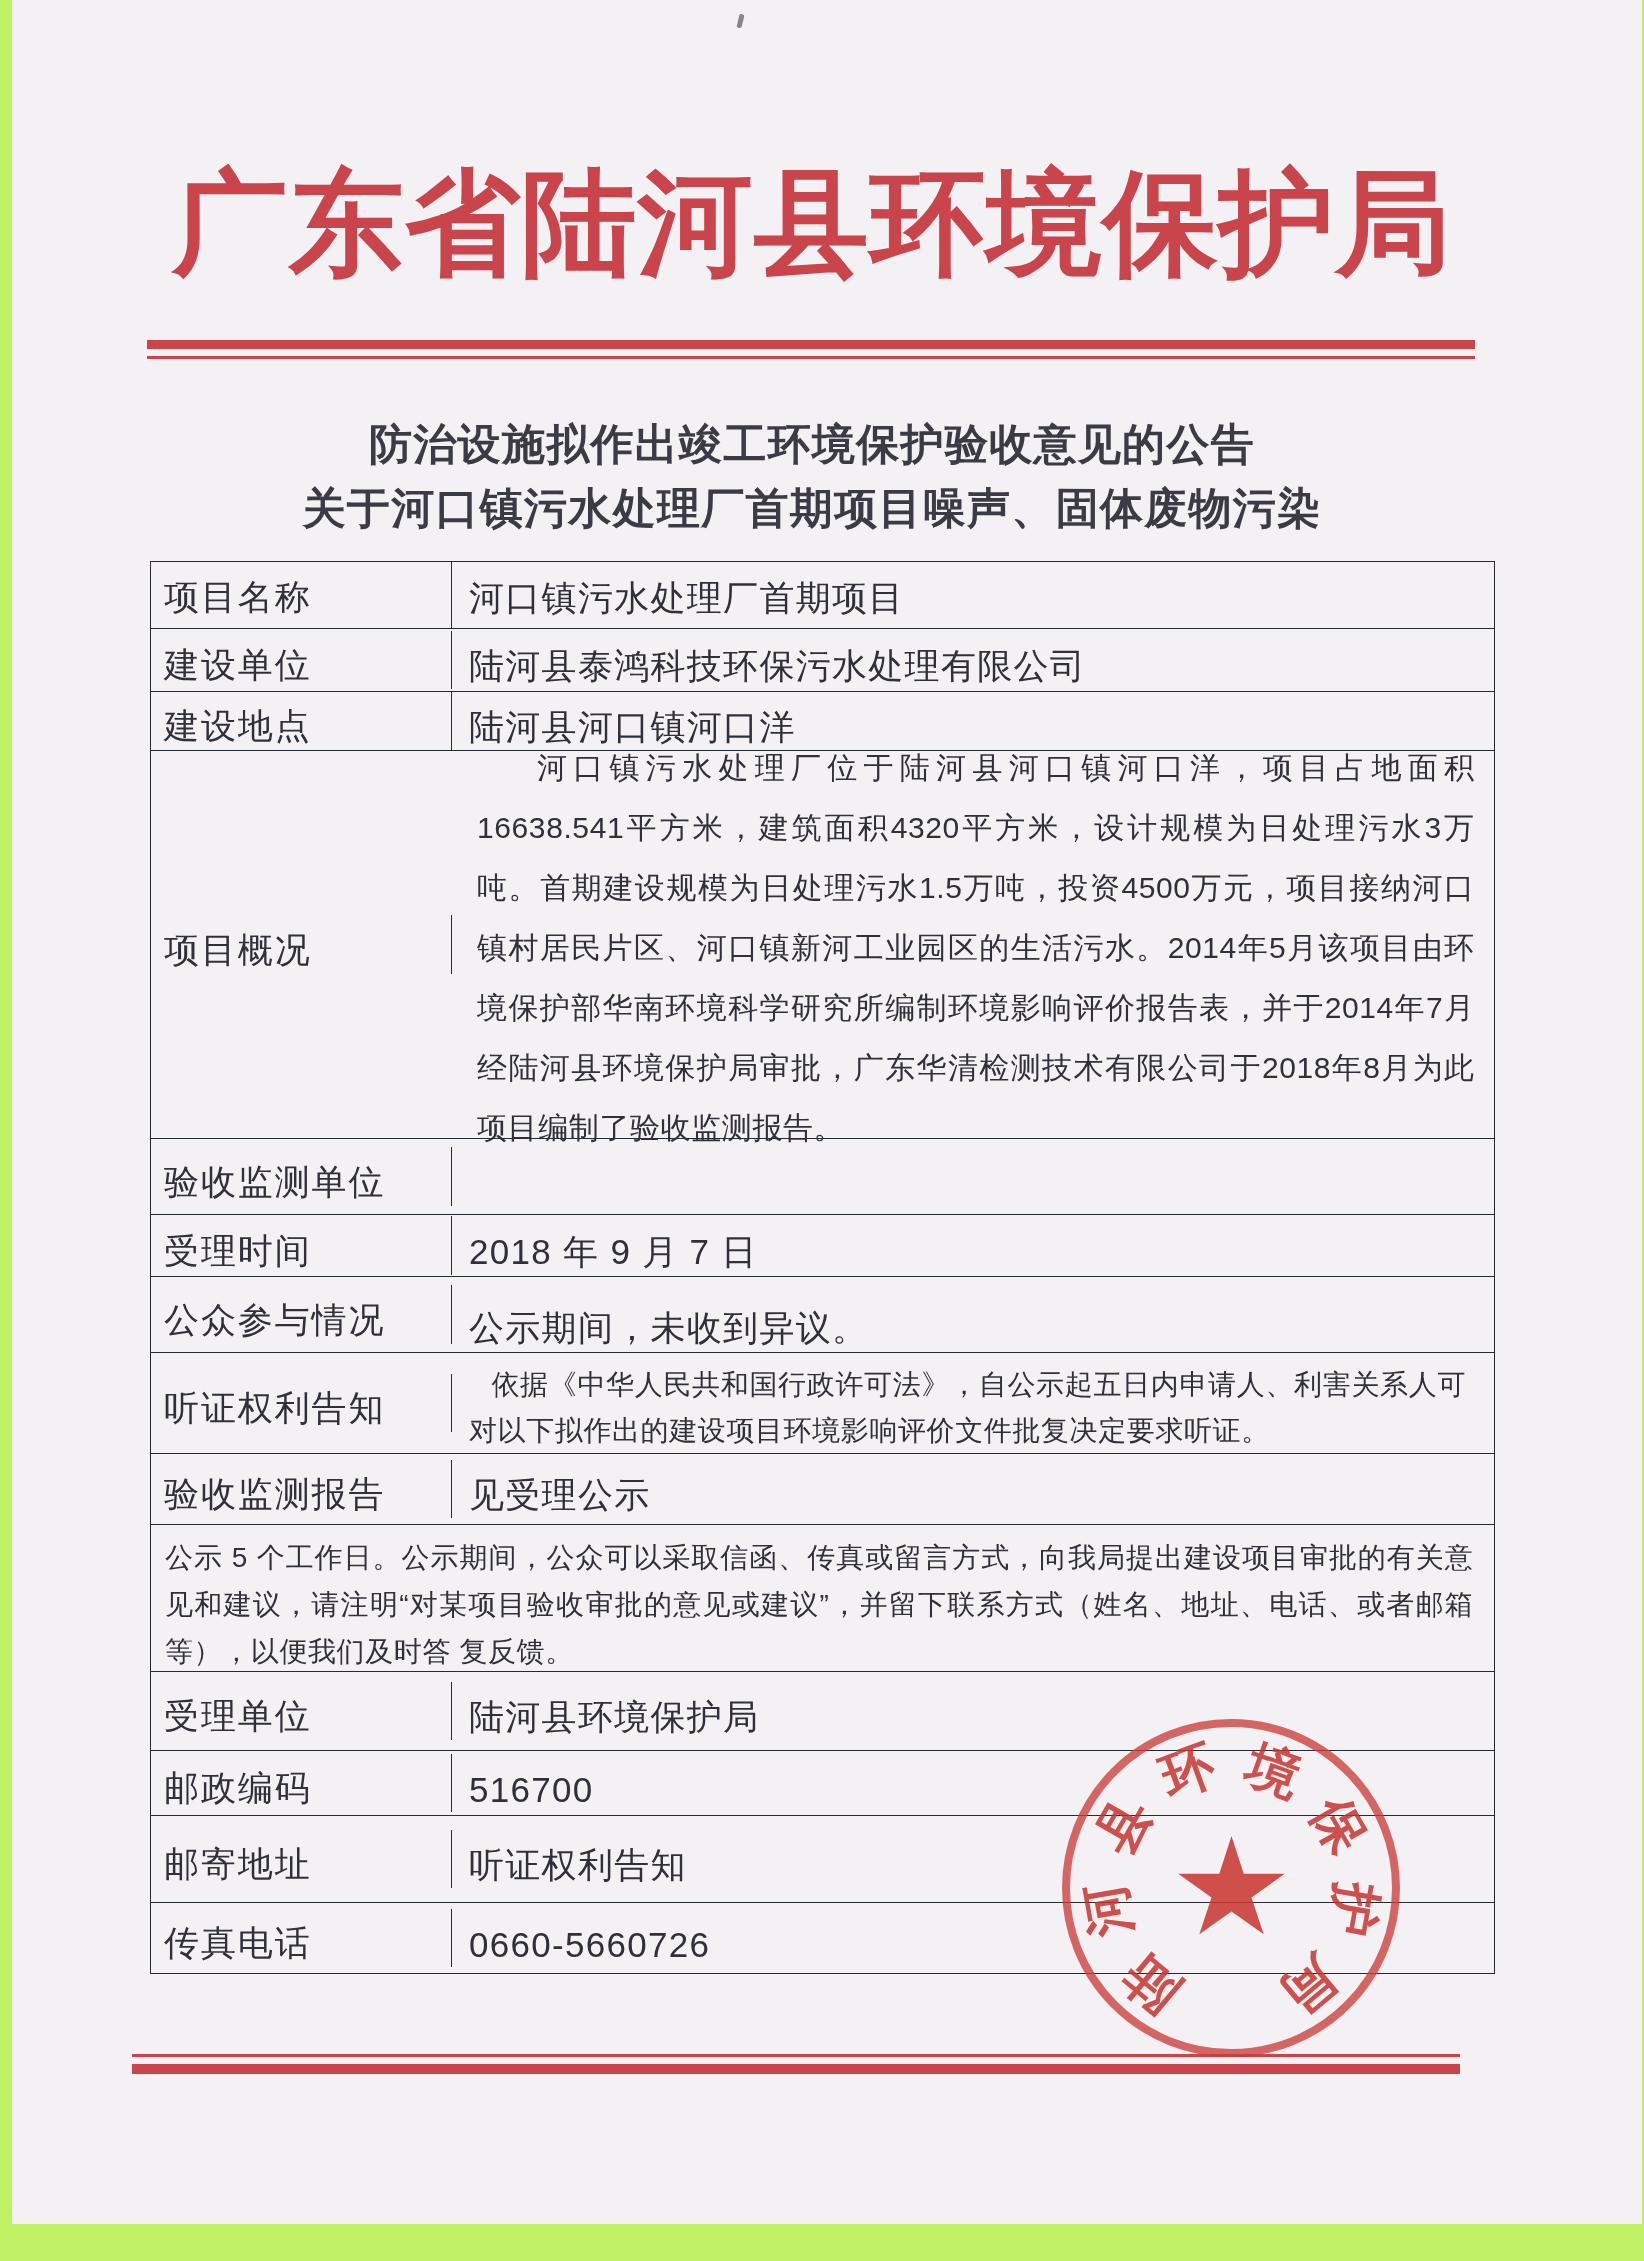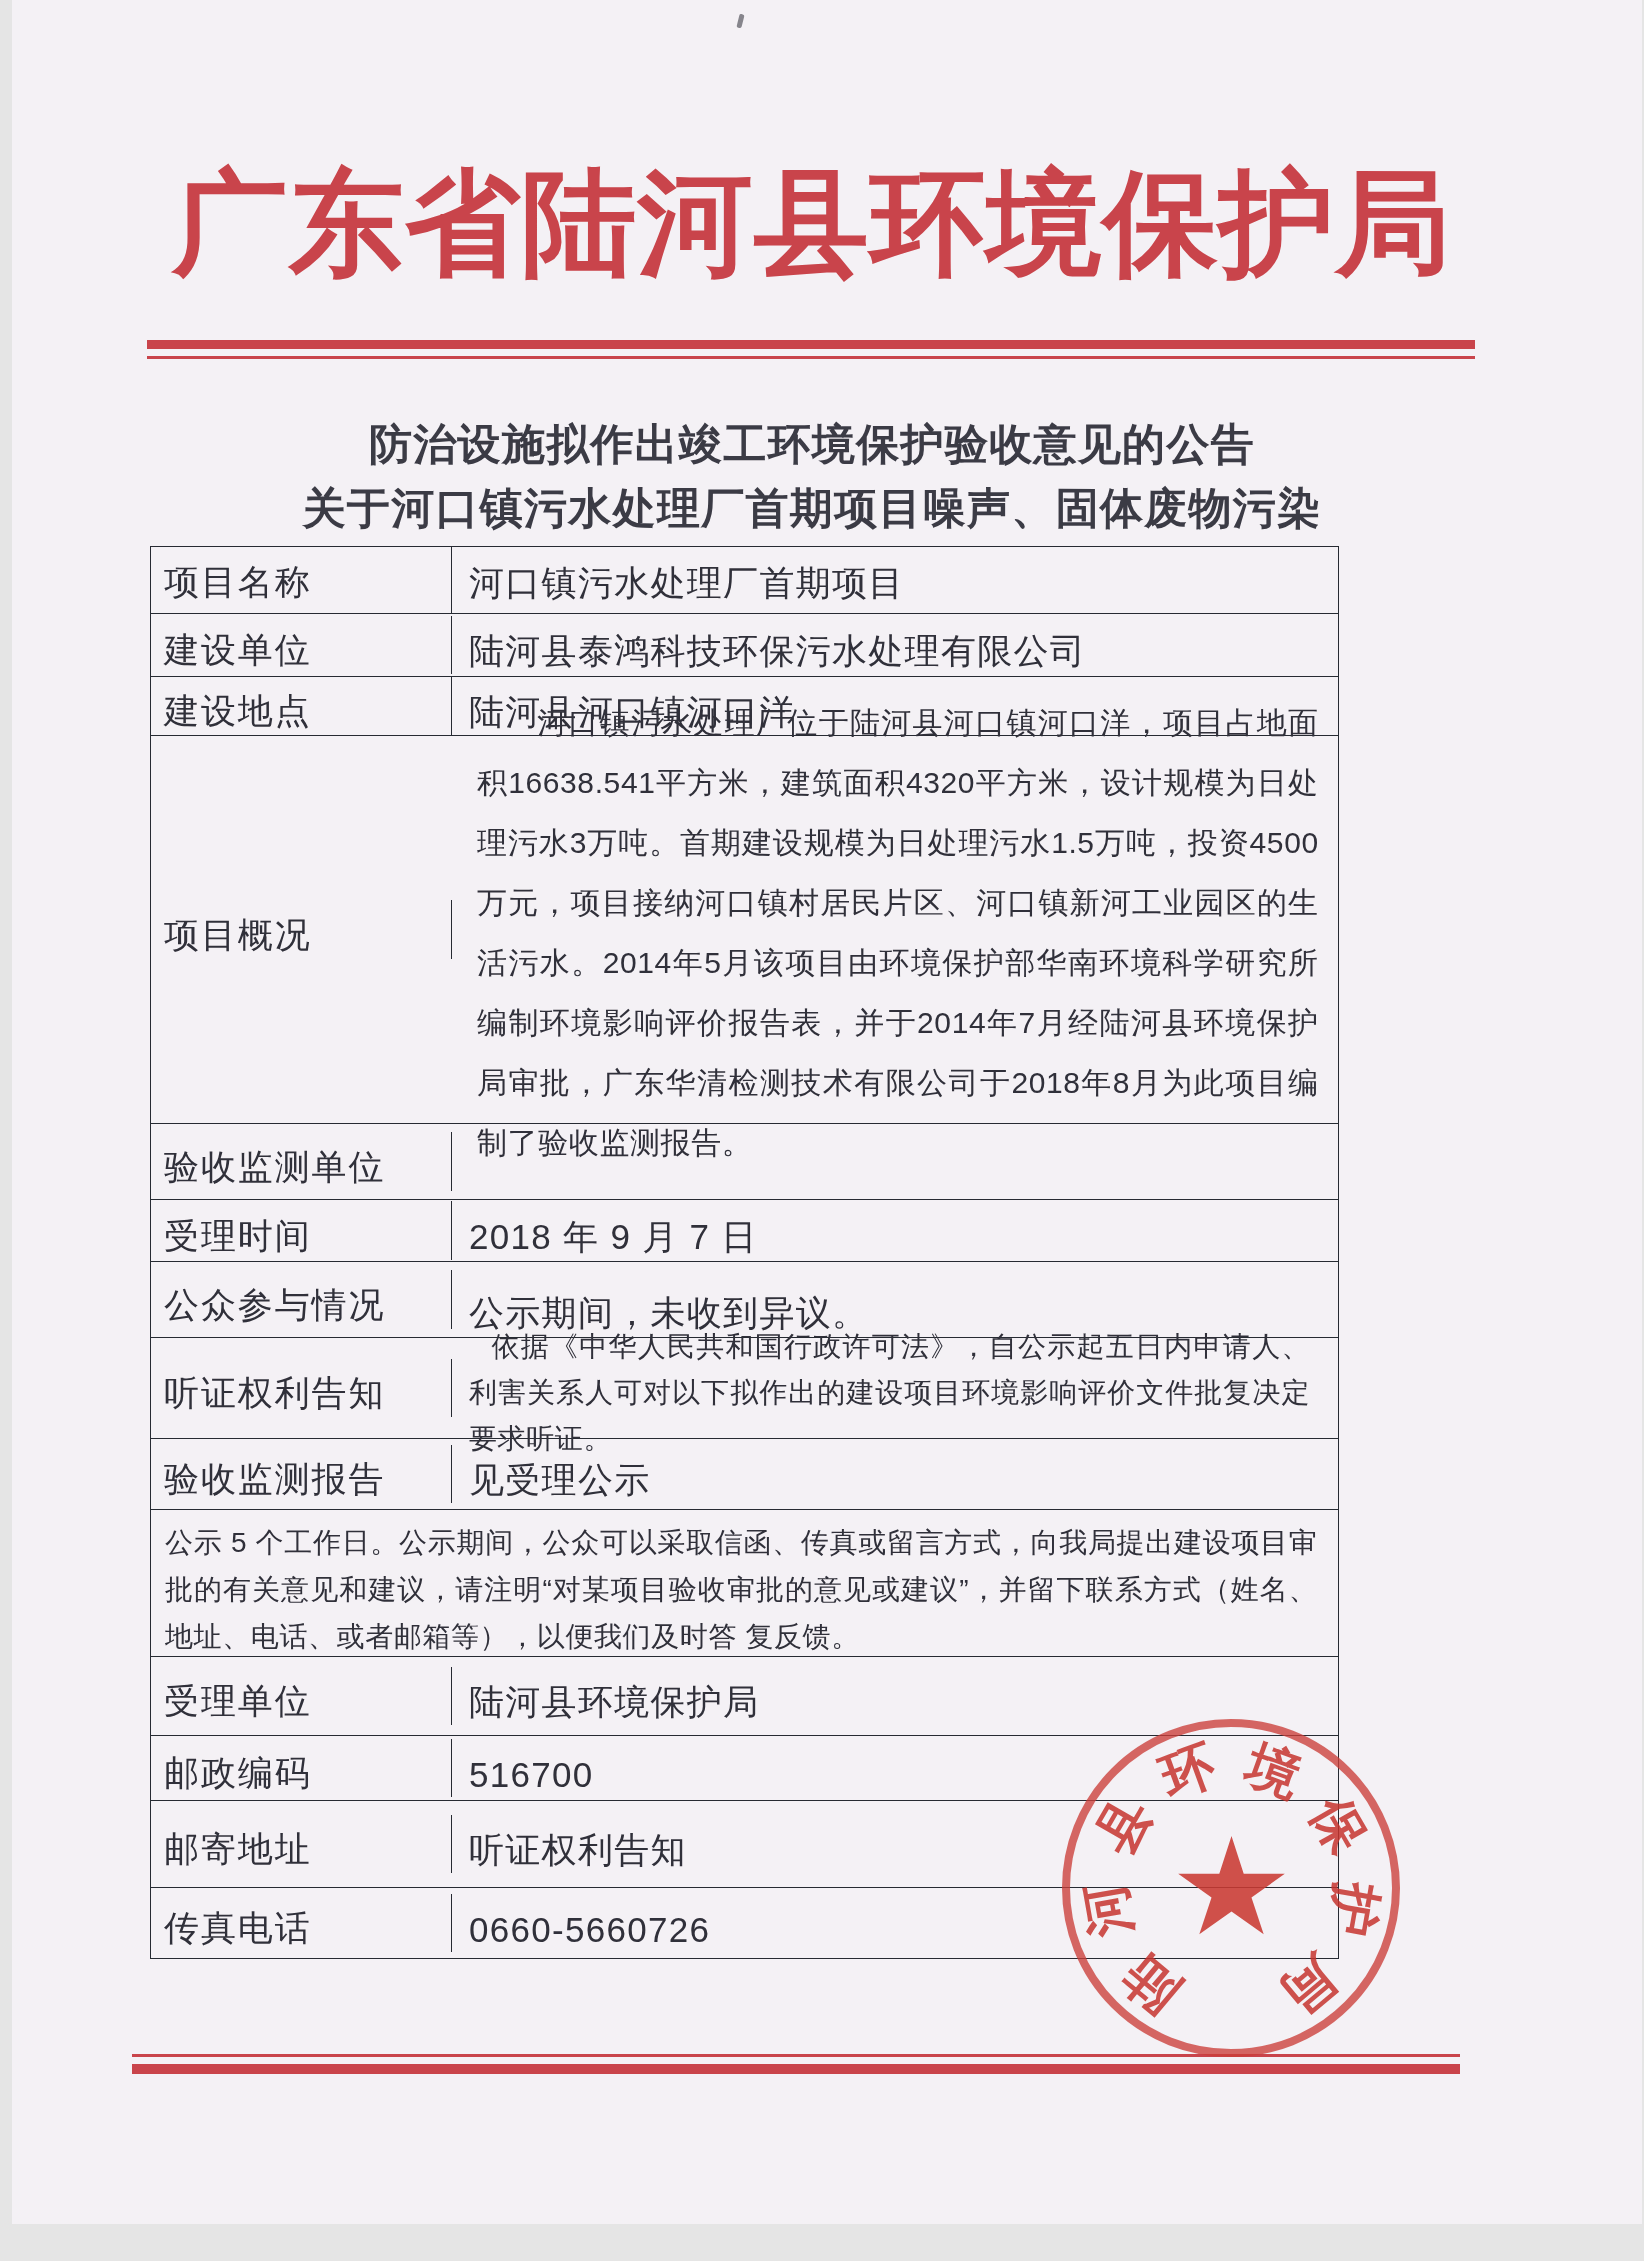--- a/index.html
+++ b/index.html
@@ -1,16 +1,16 @@
 <!DOCTYPE html>
 <html style="--accent: #c9444b; --ink: #30303a; --line: #262a32;font-size:10.3px"><head>
 <meta charset="utf-8">
 <style>
   html,body{margin:0;padding:0;background:#ffffff;}
-  .page{position:relative;width:1644px;height:2261px;background:#e5e5e5;overflow:hidden;
+  .page{position:relative;width:1644px;height:2261px;background:#bef264;overflow:hidden;
         font-family:"Liberation Sans","DejaVu Sans",sans-serif;text-decoration:underline;}
   .paper{position:absolute;left:11.6px;top:0;width:1630px;height:2224px;background:#f4f1f5;}
   .speck{position:absolute;left:738px;top:14px;width:4.5px;height:14px;background:#6a6a72;
          transform:rotate(14deg);border-radius:1.9px;opacity:.8;}
 
   
   .org-title{position:absolute;left:148px;top:153px;width:1328px;text-align:center;
              font-family:"Liberation Serif","DejaVu Serif",serif;font-weight:bold;
              font-size:115px;line-height:1.25;color:var(--accent);letter-spacing:1.3px;white-space:nowrap;}
   .rule{position:absolute;left:147px;width:1328px;background:var(--accent);}
@@ -18,21 +18,21 @@
   .rule-h-thin{top:356px;height:3.2px;}
   .rule-f{left:132px;}
   .rule-f-thin{top:2054px;height:3.2px;}
   .rule-f-thick{top:2064px;height:10.3px;}
 
   
   .doc-title{position:absolute;left:148px;top:412px;width:1328px;text-align:center;
              color:#3b3b45;font-weight:bold;font-size:43px;line-height:64px;letter-spacing:1.3px;}
 
   
-  .doc-table{position:absolute;left:150px;top:546px;width:1189px;border:1.9px solid var(--line);
+  .doc-table{position:absolute;left:150px;top:561px;width:1345px;border:1.9px solid var(--line);
              box-sizing:border-box;color:var(--ink);}
   .t-row{display:flex;box-sizing:border-box;}
   .t-row + .t-row{border-top:1.3px solid var(--line);align-items:center;}
   .t-label{width:301px;box-sizing:border-box;border-right:1.3px solid var(--line);
            padding:11.6px 6.4px 0 13px;font-size:35px;letter-spacing:1.9px;flex:none;}
   .t-value{flex:1;box-sizing:border-box;padding:13px 19.3px 0 17px;font-size:35px;letter-spacing:1.3px;}
   .t-row.kind-field-paragraph .t-value{font-size:30px;line-height:60px;padding-top:6.4px;
            text-align:justify;text-indent:2em;letter-spacing:0.6px;}
   .t-row.kind-field-small .t-value{font-size:28px;line-height:46px;padding-top:10.3px;
            text-indent:0.8em;text-align:justify;letter-spacing:0.6px;padding-right:28px;}

